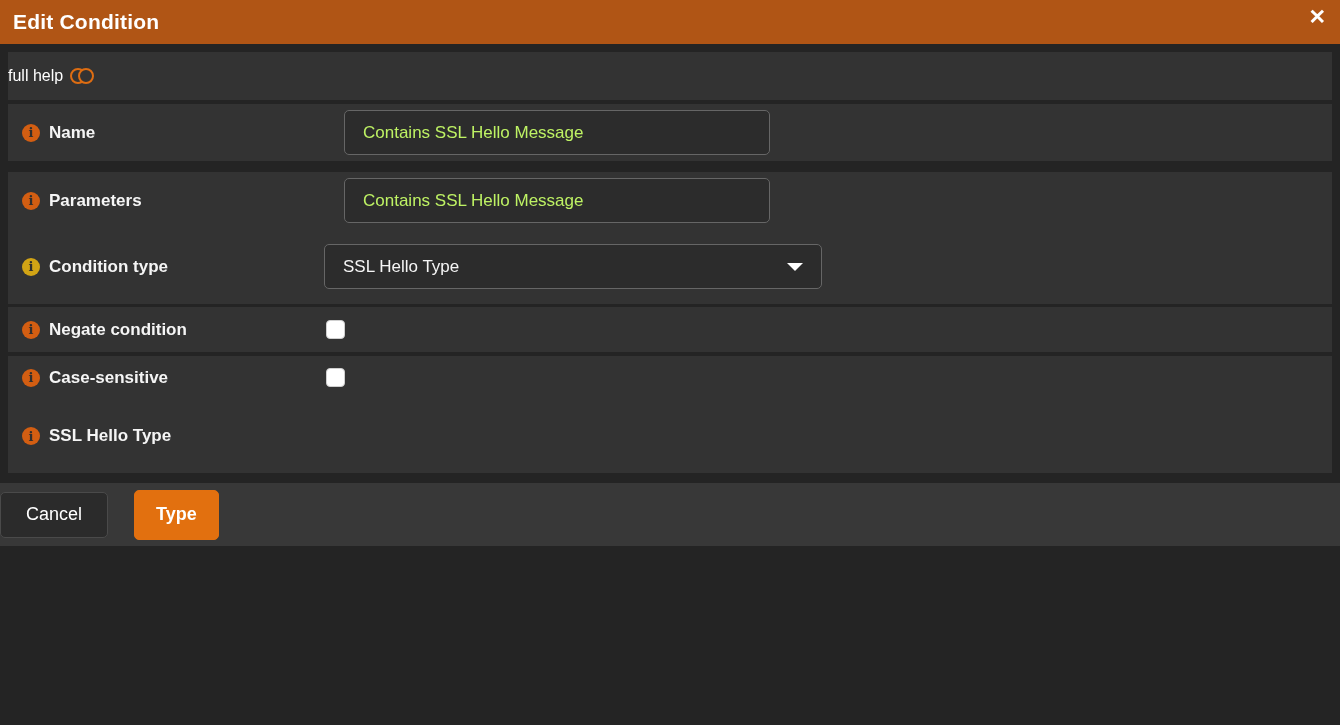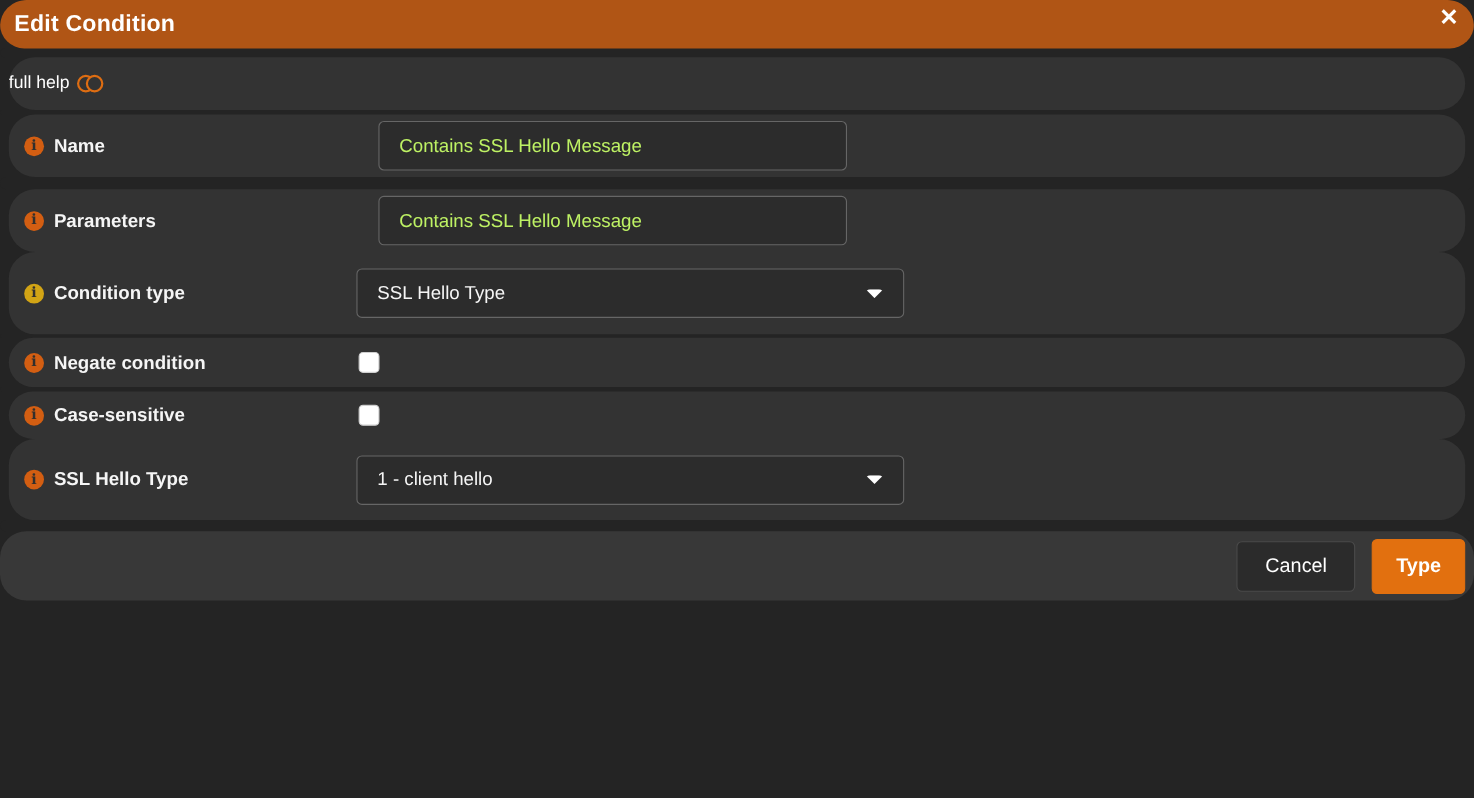--- a/index.html
+++ b/index.html
@@ -1,15 +1,15 @@
 <!DOCTYPE html>
 <html><head>
 <meta charset="utf-8">
 <style>
-  * { box-sizing: border-box; margin: 0; padding: 0; border-radius: 24px; }
+  * { box-sizing: border-box; margin: 0; padding: 0; }
   html, body { width: 1340px; height: 725px; }
   body {
     background: #242424;
     font-family: "Liberation Sans", sans-serif;
     color: #f2f2f2;
     overflow: hidden;
   }
   .modal { width: 1340px; height: 725px; display: flex; flex-direction: column; }
 
   
@@ -92,22 +92,22 @@
   .section {
     margin: 0 8px; background: #2b2b2b; flex: 0 0 auto;
     display: flex; align-items: flex-end; padding-left: 13px;
   }
   .section-condition { height: 91px; padding-bottom: 20px; }
   .section-params { height: 88px; padding-bottom: 18px; }
   .section h2 { font-size: 19px; font-weight: bold; color: #f2f2f2; }
 
   .footer {
     height: 63px; background: #383838; flex: 0 0 auto;
-    display: flex; align-items: center; justify-content: flex-end;
-    gap: 15px; padding-right: 8px;
+    display: flex; align-items: center; 
+    gap: 26px; padding-right: 8px;
   }
   .btn {
     font-family: "Liberation Sans", sans-serif; font-size: 18px;
     border-radius: 5px; cursor: pointer; color: #ffffff;
   }
   .btn-cancel {
     background: #2b2b2b; border: 1px solid #4a4a4a;
     height: 46px; padding: 0 25px;
   }
   .btn-save {
@@ -188,24 +188,20 @@
     </div>
     <input class="checkbox" type="checkbox" style="">
   </div>
 
 
   <div class="row row-param">
     <div class="label-col w-select">
       <span class="info-icon">i</span>
       <span class="lbl">SSL Hello Type</span>
     </div>
-    <div class="select">
-      <span class="sel-txt">1 - client hello</span>
-      <span class="caret"></span>
-    </div>
   </div>
 
   <div class="gap g10"></div>
 
   <div class="footer">
     <button class="btn btn-cancel">Cancel</button>
     <button class="btn btn-save">Type</button>
   </div>
 
 </div>

